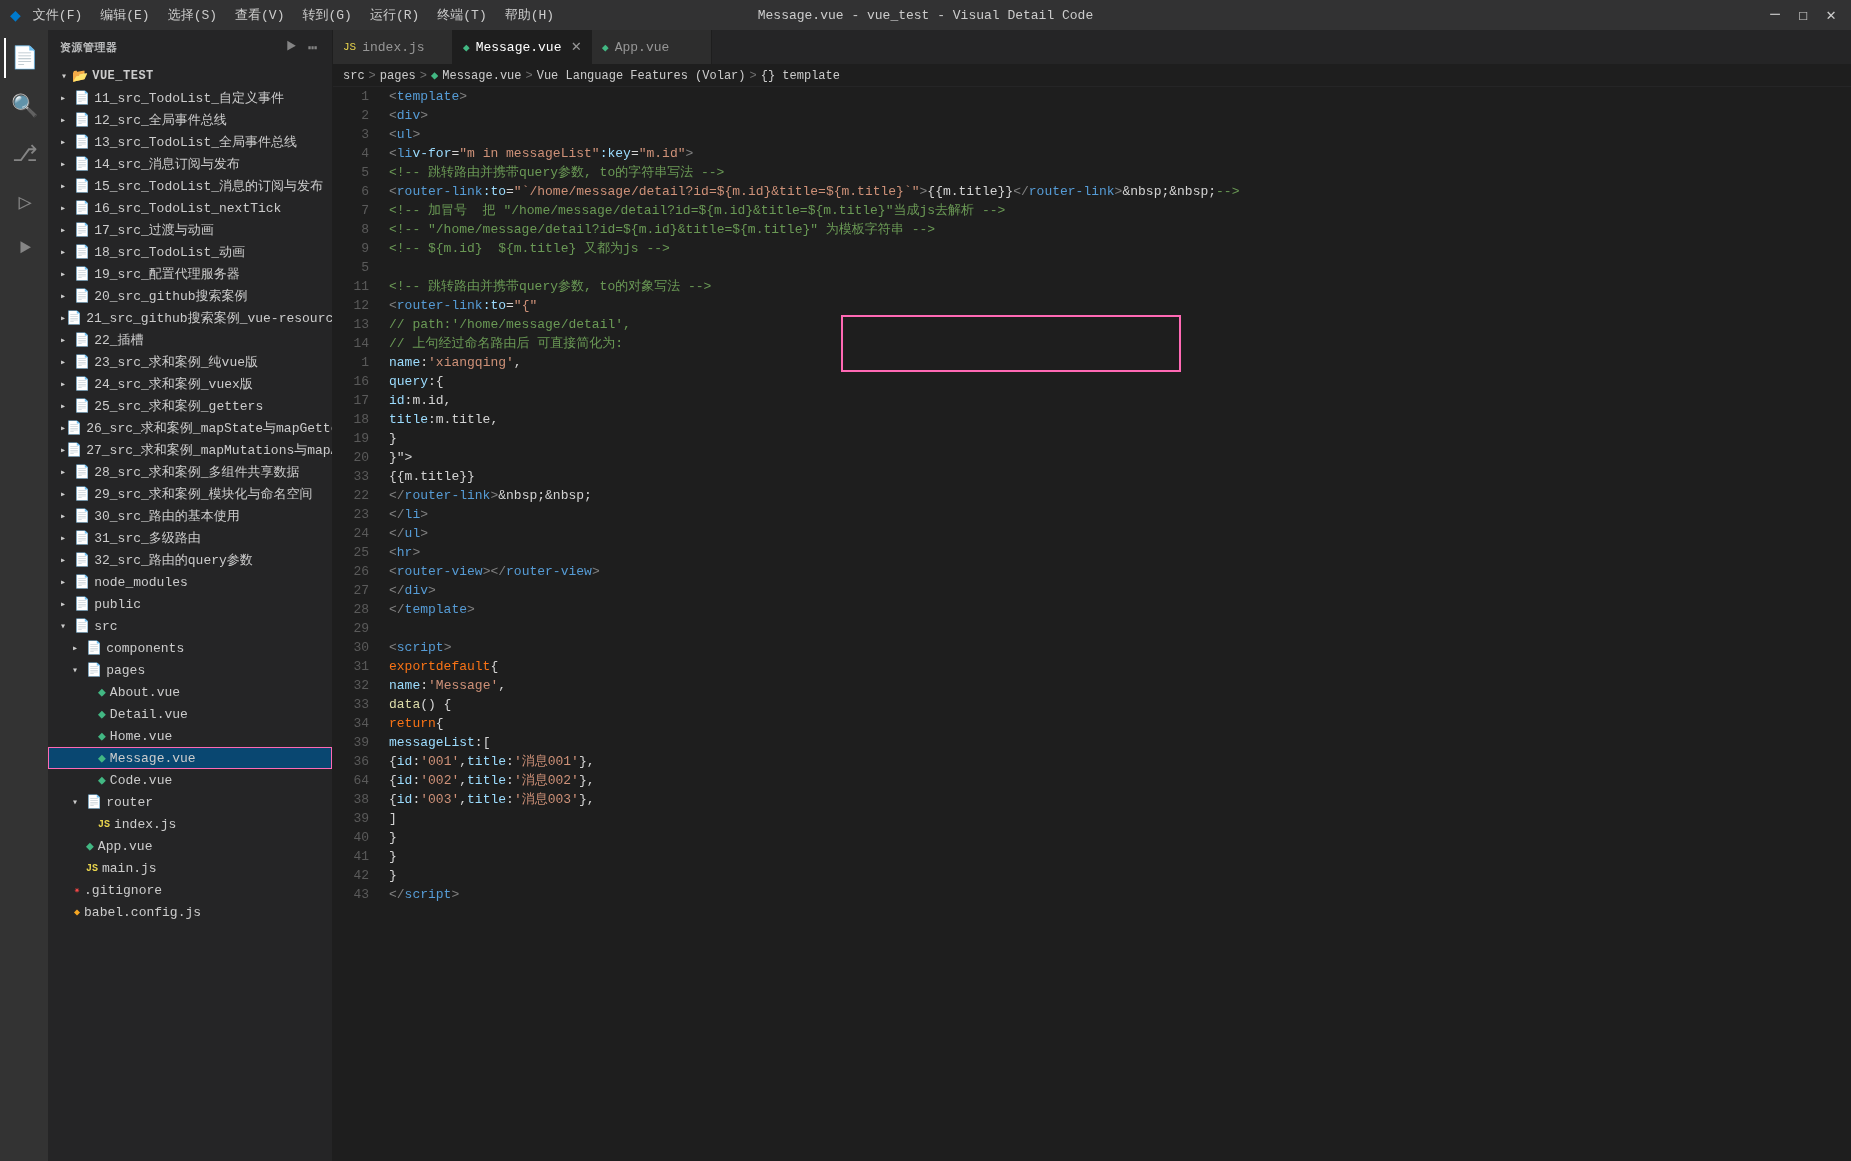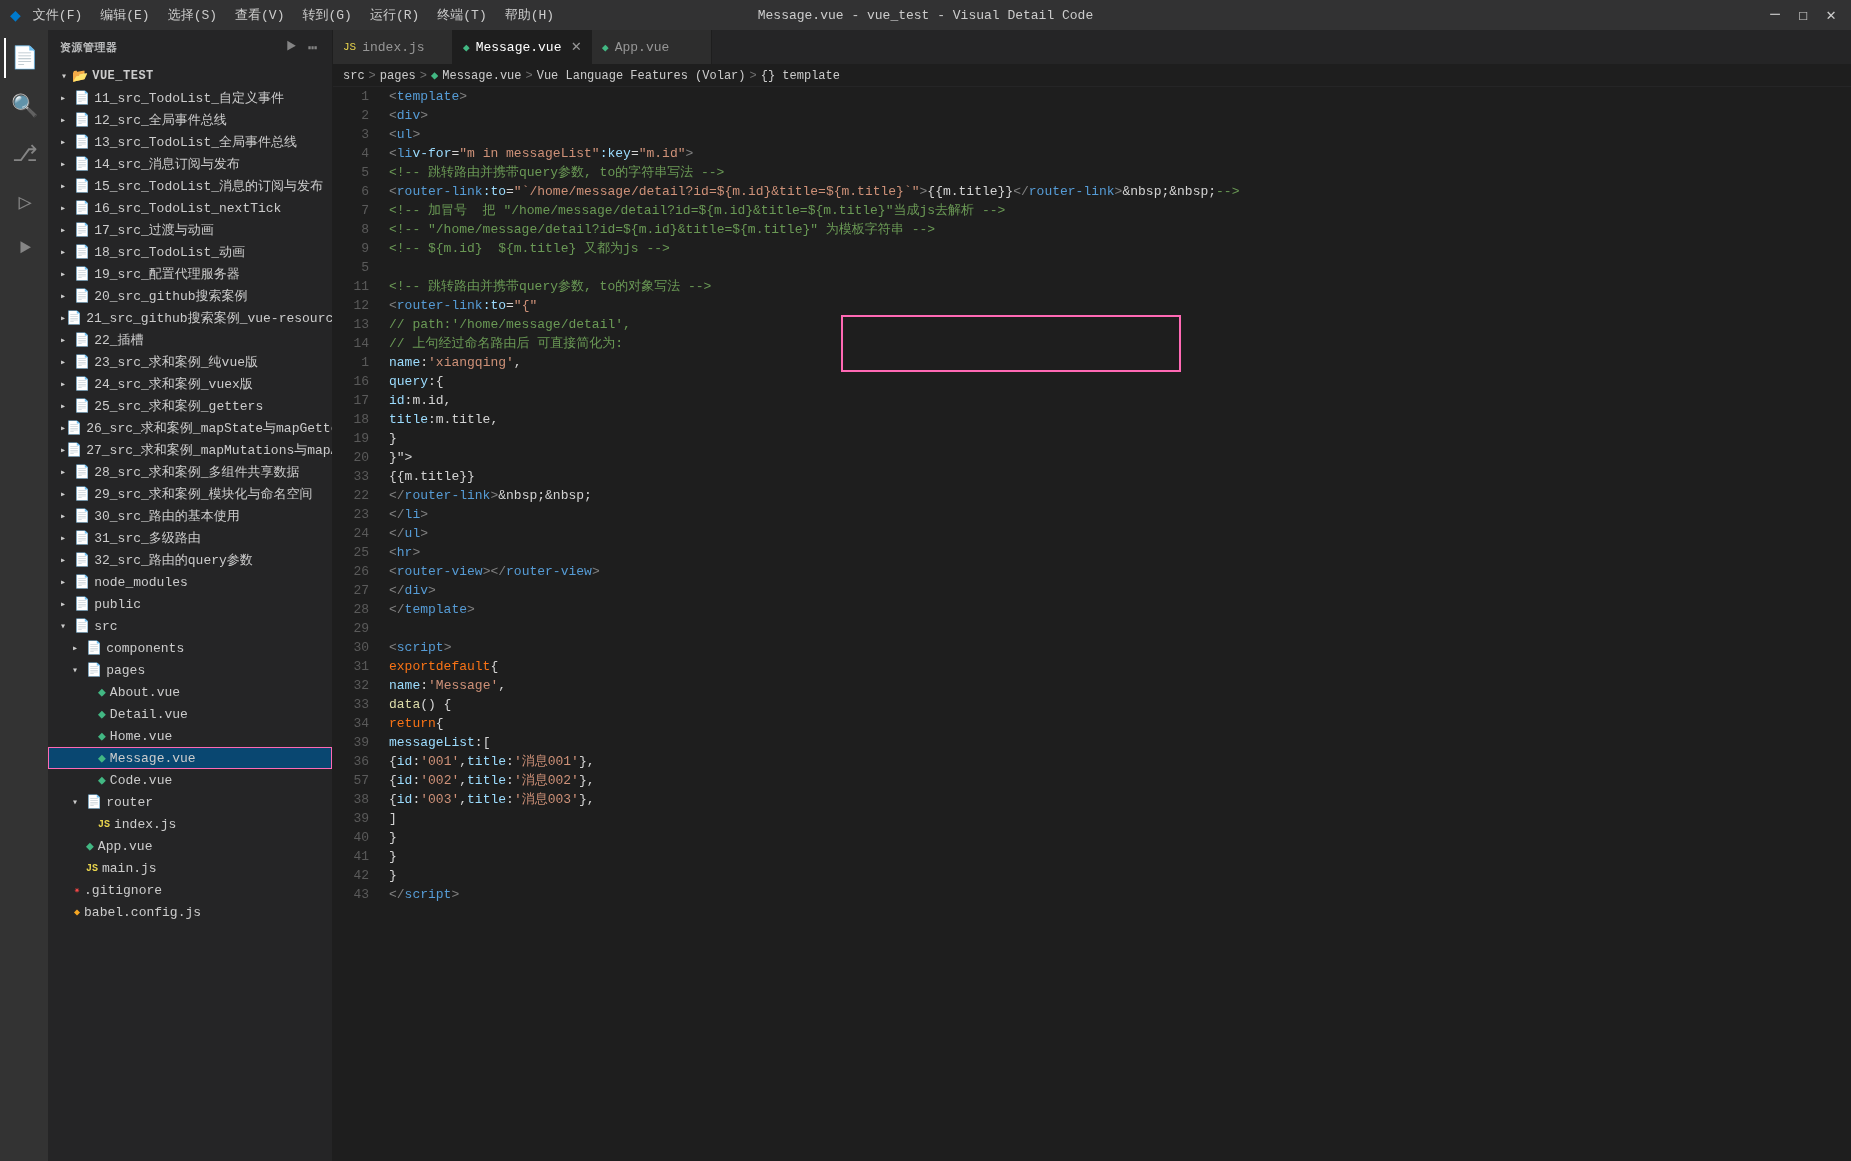--- a/index.html
+++ b/index.html
@@ -575,21 +575,21 @@
           <div class="line-number">27</div>
           <div class="line-number">28</div>
           <div class="line-number">29</div>
           <div class="line-number">30</div>
           <div class="line-number">31</div>
           <div class="line-number">32</div>
           <div class="line-number">33</div>
           <div class="line-number">34</div>
           <div class="line-number">39</div>
           <div class="line-number">36</div>
-          <div class="line-number">57</div>
+          <div class="line-number">64</div>
           <div class="line-number">38</div>
           <div class="line-number">39</div>
           <div class="line-number">40</div>
           <div class="line-number">41</div>
           <div class="line-number">42</div>
           <div class="line-number">43</div>
         </div>
       <div class="code-wrapper">
         <div class="code-content" id="code-content"><div class="code-line"><span class="c-tag">&lt;</span><span class="c-tag-name">template</span><span class="c-tag">&gt;</span></div><div class="code-line">    <span class="c-tag">&lt;</span><span class="c-tag-name">div</span><span class="c-tag">&gt;</span></div><div class="code-line">        <span class="c-tag">&lt;</span><span class="c-tag-name">ul</span><span class="c-tag">&gt;</span></div><div class="code-line">            <span class="c-tag">&lt;</span><span class="c-tag-name">li</span> <span class="c-attr">v-for</span><span class="c-white">=</span><span class="c-string">"m in messageList"</span> <span class="c-attr">:key</span><span class="c-white">=</span><span class="c-string">"m.id"</span><span class="c-tag">&gt;</span></div><div class="code-line">                <span class="c-comment">&lt;!-- 跳转路由并携带query参数, to的字符串写法 --&gt;</span></div><div class="code-line">                <span class="c-tag">&lt;</span><span class="c-tag-name">router-link</span> <span class="c-attr">:to</span><span class="c-white">=</span><span class="c-string">"`/home/message/detail?id=${m.id}&amp;title=${m.title}`"</span><span class="c-tag">&gt;</span><span class="c-white">{{m.title}}</span><span class="c-tag">&lt;/</span><span class="c-tag-name">router-link</span><span class="c-tag">&gt;</span><span class="c-white">&amp;nbsp;&amp;nbsp;</span> <span class="c-comment">--&gt;</span></div><div class="code-line">                <span class="c-comment">&lt;!-- 加冒号  把 "/home/message/detail?id=${m.id}&amp;title=${m.title}"当成js去解析 --&gt;</span></div><div class="code-line">                <span class="c-comment">&lt;!-- "/home/message/detail?id=${m.id}&amp;title=${m.title}" 为模板字符串 --&gt;</span></div><div class="code-line">                <span class="c-comment">&lt;!-- ${m.id}  ${m.title} 又都为js --&gt;</span></div><div class="code-line"></div><div class="code-line">                <span class="c-comment">&lt;!-- 跳转路由并携带query参数, to的对象写法 --&gt;</span></div><div class="code-line">                <span class="c-tag">&lt;</span><span class="c-tag-name">router-link</span> <span class="c-attr">:to</span><span class="c-white">=</span><span class="c-string">"{"</span></div><div class="code-line">                    <span class="c-comment">// path:'/home/message/detail',</span></div><div class="code-line">                    <span class="c-comment">// 上句经过命名路由后 可直接简化为:</span></div><div class="code-line">                    <span class="c-attr">name</span><span class="c-white">:</span> <span class="c-string">'xiangqing'</span><span class="c-white">,</span></div><div class="code-line">                    <span class="c-attr">query</span><span class="c-white">:{</span></div><div class="code-line">                        <span class="c-attr">id</span><span class="c-white">:m.id,</span></div><div class="code-line">                        <span class="c-attr">title</span><span class="c-white">:m.title,</span></div><div class="code-line">                    <span class="c-white">}</span></div><div class="code-line">                <span class="c-white">}"&gt;</span></div><div class="code-line">                    <span class="c-white">{{m.title}}</span></div><div class="code-line">                <span class="c-tag">&lt;/</span><span class="c-tag-name">router-link</span><span class="c-tag">&gt;</span><span class="c-white">&amp;nbsp;&amp;nbsp;</span></div><div class="code-line">            <span class="c-tag">&lt;/</span><span class="c-tag-name">li</span><span class="c-tag">&gt;</span></div><div class="code-line">        <span class="c-tag">&lt;/</span><span class="c-tag-name">ul</span><span class="c-tag">&gt;</span></div><div class="code-line">        <span class="c-tag">&lt;</span><span class="c-tag-name">hr</span><span class="c-tag">&gt;</span></div><div class="code-line">        <span class="c-tag">&lt;</span><span class="c-tag-name">router-view</span><span class="c-tag">&gt;&lt;/</span><span class="c-tag-name">router-view</span><span class="c-tag">&gt;</span></div><div class="code-line">    <span class="c-tag">&lt;/</span><span class="c-tag-name">div</span><span class="c-tag">&gt;</span></div><div class="code-line"><span class="c-tag">&lt;/</span><span class="c-tag-name">template</span><span class="c-tag">&gt;</span></div><div class="code-line"></div><div class="code-line"><span class="c-tag">&lt;</span><span class="c-tag-name">script</span><span class="c-tag">&gt;</span></div><div class="code-line">    <span class="c-keyword">export</span> <span class="c-keyword">default</span> <span class="c-white">{</span></div><div class="code-line">        <span class="c-attr">name</span><span class="c-white">:</span> <span class="c-string">'Message'</span><span class="c-white">,</span></div><div class="code-line">        <span class="c-func">data</span><span class="c-white">() {</span></div><div class="code-line">            <span class="c-keyword">return</span> <span class="c-white">{</span></div><div class="code-line">                <span class="c-attr">messageList</span><span class="c-white">:[</span></div><div class="code-line">                    <span class="c-white">{</span><span class="c-attr">id</span><span class="c-white">:</span><span class="c-string">'001'</span><span class="c-white">,</span><span class="c-attr">title</span><span class="c-white">:</span><span class="c-string">'消息001'</span><span class="c-white">},</span></div><div class="code-line">                    <span class="c-white">{</span><span class="c-attr">id</span><span class="c-white">:</span><span class="c-string">'002'</span><span class="c-white">,</span><span class="c-attr">title</span><span class="c-white">:</span><span class="c-string">'消息002'</span><span class="c-white">},</span></div><div class="code-line">                    <span class="c-white">{</span><span class="c-attr">id</span><span class="c-white">:</span><span class="c-string">'003'</span><span class="c-white">,</span><span class="c-attr">title</span><span class="c-white">:</span><span class="c-string">'消息003'</span><span class="c-white">},</span></div><div class="code-line">                <span class="c-white">]</span></div><div class="code-line">            <span class="c-white">}</span></div><div class="code-line">        <span class="c-white">}</span></div><div class="code-line">    <span class="c-white">}</span></div><div class="code-line"><span class="c-tag">&lt;/</span><span class="c-tag-name">script</span><span class="c-tag">&gt;</span></div></div>
 

